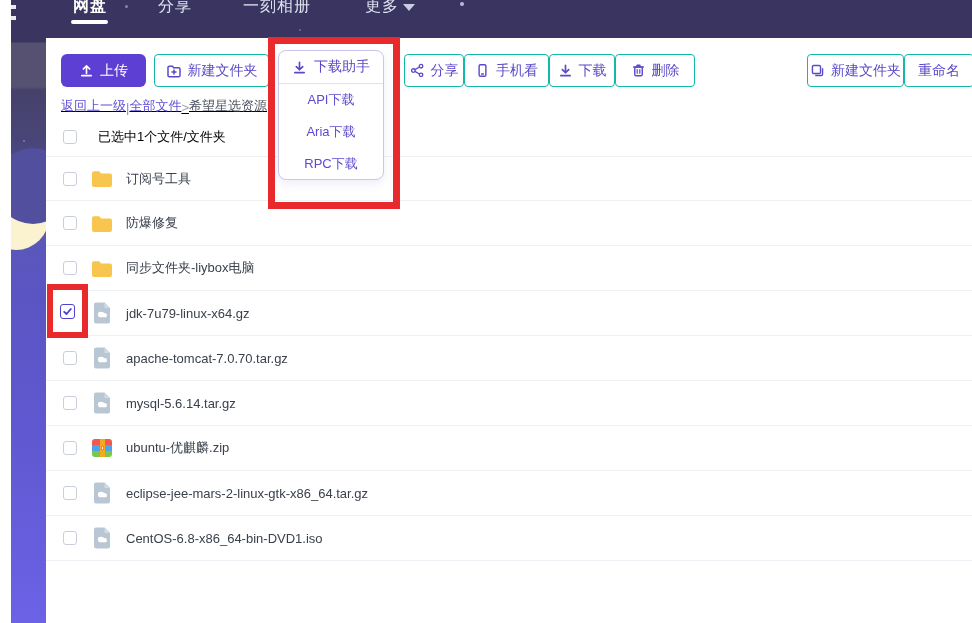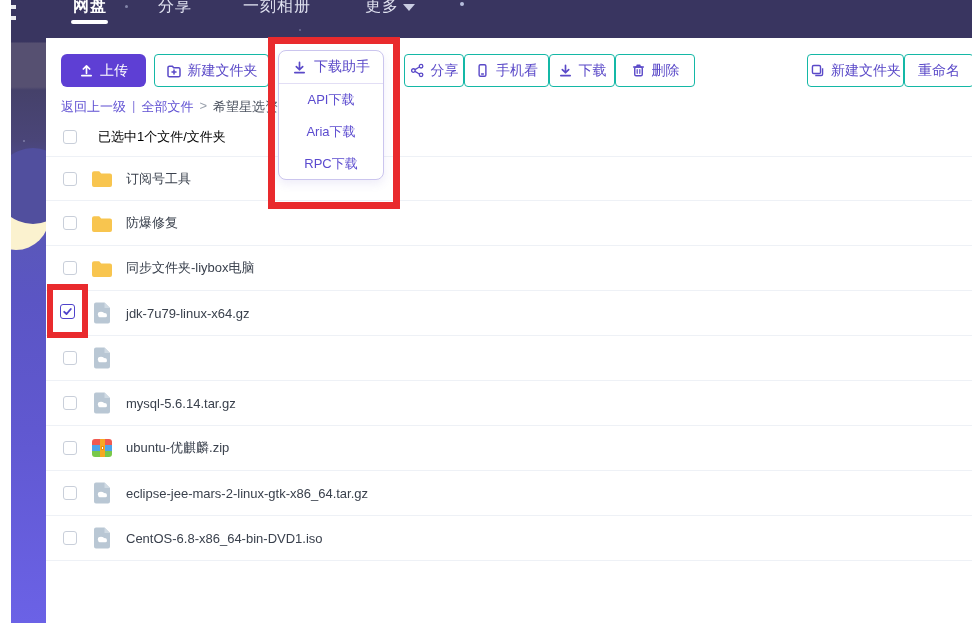--- a/index.html
+++ b/index.html
@@ -59,21 +59,21 @@
   .dropdown { position:absolute; left:232px; top:12px; width:106px; height:130px;
     background:#fff; border:1px solid #cbc5ee; border-radius:8px; z-index:50;
     box-shadow:0 4px 10px rgba(95,80,200,.10); }
   .dd-trigger { height:33px; display:flex; align-items:center; justify-content:center;
     gap:7px; font-size:14px; color:#5a49c8; border-bottom:1px solid #e2def5; cursor:pointer; }
   .dd-item { height:32px; display:flex; align-items:center; justify-content:center;
     font-size:13px; color:#5b4bcf; cursor:pointer; }
 
   
   .breadcrumb { position:absolute; left:15px; top:60px; height:17px; font-size:13px;
-    display:flex; align-items:flex-start; gap:6px; white-space:nowrap; }
+    display:flex; align-items:flex-end; white-space:nowrap;text-decoration:underline; }
   .bc-link { color:#6051d3; cursor:pointer; }
   .bc-pipe { color:#8b7fdd; }
   .bc-gt { color:#9aa1ad; }
   .bc-current { color:#4a515e; }
 
   
   .selinfo { position:absolute; left:17px; top:88px; height:22px; display:flex;
     align-items:center; gap:21px; font-size:13px; color:#000000; }
 
   .cb { width:14px; height:14px; border:1px solid #c9cfda; border-radius:3px;
@@ -273,20 +273,21 @@
               <path d="M2 2.5 a2 2 0 0 1 2 -2 h8.5 L18 6 v13.5 a2 2 0 0 1 -2 2 H4 a2 2 0 0 1 -2 -2 z" fill="#b9c7d4"></path>
               <path d="M12.5 .5 L18 6 h-5.5 z" fill="#cfdae3"></path>
               <g fill="#ffffff">
                 <ellipse cx="9" cy="12.2" rx="3.1" ry="2.4"></ellipse>
                 <ellipse cx="12.6" cy="13" rx="2.3" ry="1.9"></ellipse>
                 <rect x="6.4" y="12.6" width="8.4" height="2.6" rx="1.3"></rect>
               </g>
             </svg>
 
     </span>
+    <span class="fname">apache-tomcat-7.0.70.tar.gz</span>
   </div>
         <div class="row t-file">
     <span class="cb"></span>
     <span class="ficon">
 
       <svg class="i-file" width="20" height="22" viewBox="0 0 20 22">
               <path d="M2 2.5 a2 2 0 0 1 2 -2 h8.5 L18 6 v13.5 a2 2 0 0 1 -2 2 H4 a2 2 0 0 1 -2 -2 z" fill="#b9c7d4"></path>
               <path d="M12.5 .5 L18 6 h-5.5 z" fill="#cfdae3"></path>
               <g fill="#ffffff">
                 <ellipse cx="9" cy="12.2" rx="3.1" ry="2.4"></ellipse>

